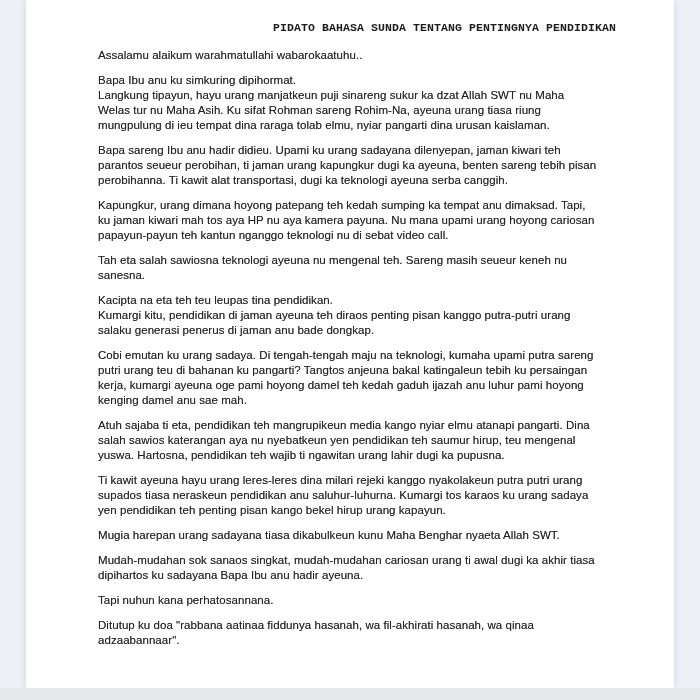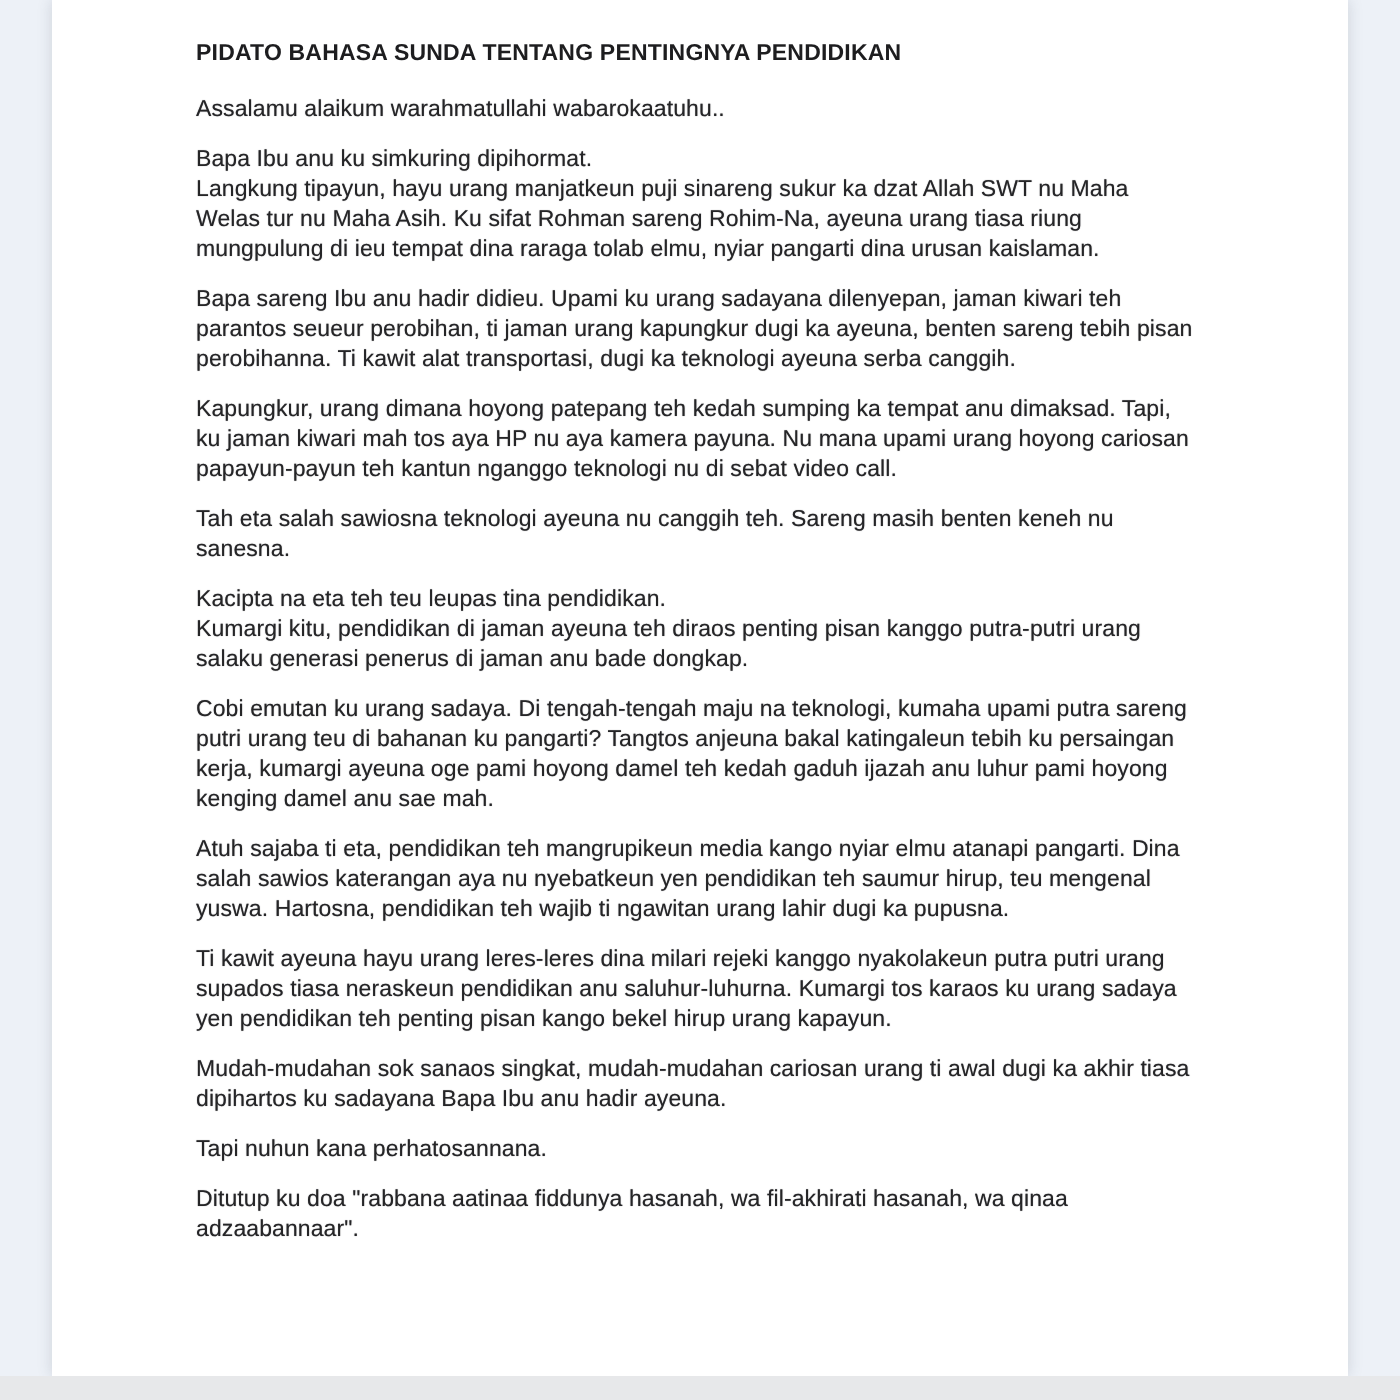--- a/index.html
+++ b/index.html
@@ -30,24 +30,25 @@
     left: 0;
     bottom: 0;
     width: 700px;
     height: 12px;
     background: #e7e8ea;
   }
   .doc-title {
     font-size: 11.5px;
     font-weight: bold;
     color: #1d1d1f;
-    text-align: left;
+    text-align: right;
     margin: 0 0 13px 0;
     line-height: 15px;
     letter-spacing: 0.1px;
+    font-family: Liberation Mono, monospace;
   }
   .doc-para {
     font-size: 11.5px;
     color: #252527;
     line-height: 15px;
     margin: 0 17px 10px 0;
     white-space: pre-line;
     text-shadow: 0 0 0.5px rgba(30, 30, 35, 0.55);
     letter-spacing: 0.05px;
   }
@@ -55,23 +56,24 @@
 </head>
 <body>
 
 <div class="page">
   <h1 class="doc-title">PIDATO BAHASA SUNDA TENTANG PENTINGNYA PENDIDIKAN</h1>
   <p class="doc-para">Assalamu alaikum warahmatullahi wabarokaatuhu..</p>
   <p class="doc-para">Bapa Ibu anu ku simkuring dipihormat.
 Langkung tipayun, hayu urang manjatkeun puji sinareng sukur ka dzat Allah SWT nu Maha Welas tur nu Maha Asih. Ku sifat Rohman sareng Rohim-Na, ayeuna urang tiasa riung mungpulung di ieu tempat dina raraga tolab elmu, nyiar pangarti dina urusan kaislaman.</p>
   <p class="doc-para">Bapa sareng Ibu anu hadir didieu. Upami ku urang sadayana dilenyepan, jaman kiwari teh parantos seueur perobihan, ti jaman urang kapungkur dugi ka ayeuna, benten sareng tebih pisan perobihanna. Ti kawit alat transportasi, dugi ka teknologi ayeuna serba canggih.</p>
   <p class="doc-para">Kapungkur, urang dimana hoyong patepang teh kedah sumping ka tempat anu dimaksad. Tapi, ku jaman kiwari mah tos aya HP nu aya kamera payuna. Nu mana upami urang hoyong cariosan papayun-payun teh kantun nganggo teknologi nu di sebat video call.</p>
-  <p class="doc-para">Tah eta salah sawiosna teknologi ayeuna nu canggih teh. Sareng masih benten keneh nu sanesna.</p>
+  <p class="doc-para">Tah eta salah sawiosna teknologi ayeuna nu mengenal teh. Sareng masih seueur keneh nu sanesna.</p>
   <p class="doc-para">Kacipta na eta teh teu leupas tina pendidikan.
 Kumargi kitu, pendidikan di jaman ayeuna teh diraos penting pisan kanggo putra-putri urang salaku generasi penerus di jaman anu bade dongkap.</p>
   <p class="doc-para">Cobi emutan ku urang sadaya. Di tengah-tengah maju na teknologi, kumaha upami putra sareng putri urang teu di bahanan ku pangarti? Tangtos anjeuna bakal katingaleun tebih ku persaingan kerja, kumargi ayeuna oge pami hoyong damel teh kedah gaduh ijazah anu luhur pami hoyong kenging damel anu sae mah.</p>
   <p class="doc-para">Atuh sajaba ti eta, pendidikan teh mangrupikeun media kango nyiar elmu atanapi pangarti. Dina salah sawios katerangan aya nu nyebatkeun yen pendidikan teh saumur hirup, teu mengenal yuswa. Hartosna, pendidikan teh wajib ti ngawitan urang lahir dugi ka pupusna.</p>
   <p class="doc-para">Ti kawit ayeuna hayu urang leres-leres dina milari rejeki kanggo nyakolakeun putra putri urang supados tiasa neraskeun pendidikan anu saluhur-luhurna. Kumargi tos karaos ku urang sadaya yen pendidikan teh penting pisan kango bekel hirup urang kapayun.</p>
+  <p class="doc-para">Mugia harepan urang sadayana tiasa dikabulkeun kunu Maha Benghar nyaeta Allah SWT.</p>
   <p class="doc-para">Mudah-mudahan sok sanaos singkat, mudah-mudahan cariosan urang ti awal dugi ka akhir tiasa dipihartos ku sadayana Bapa Ibu anu hadir ayeuna.</p>
   <p class="doc-para">Tapi nuhun kana perhatosannana.</p>
   <p class="doc-para">Ditutup ku doa "rabbana aatinaa fiddunya hasanah, wa fil-akhirati hasanah, wa qinaa adzaabannaar".</p>
 </div>
 <div class="bottom-strip"></div>
 
 </body></html>

